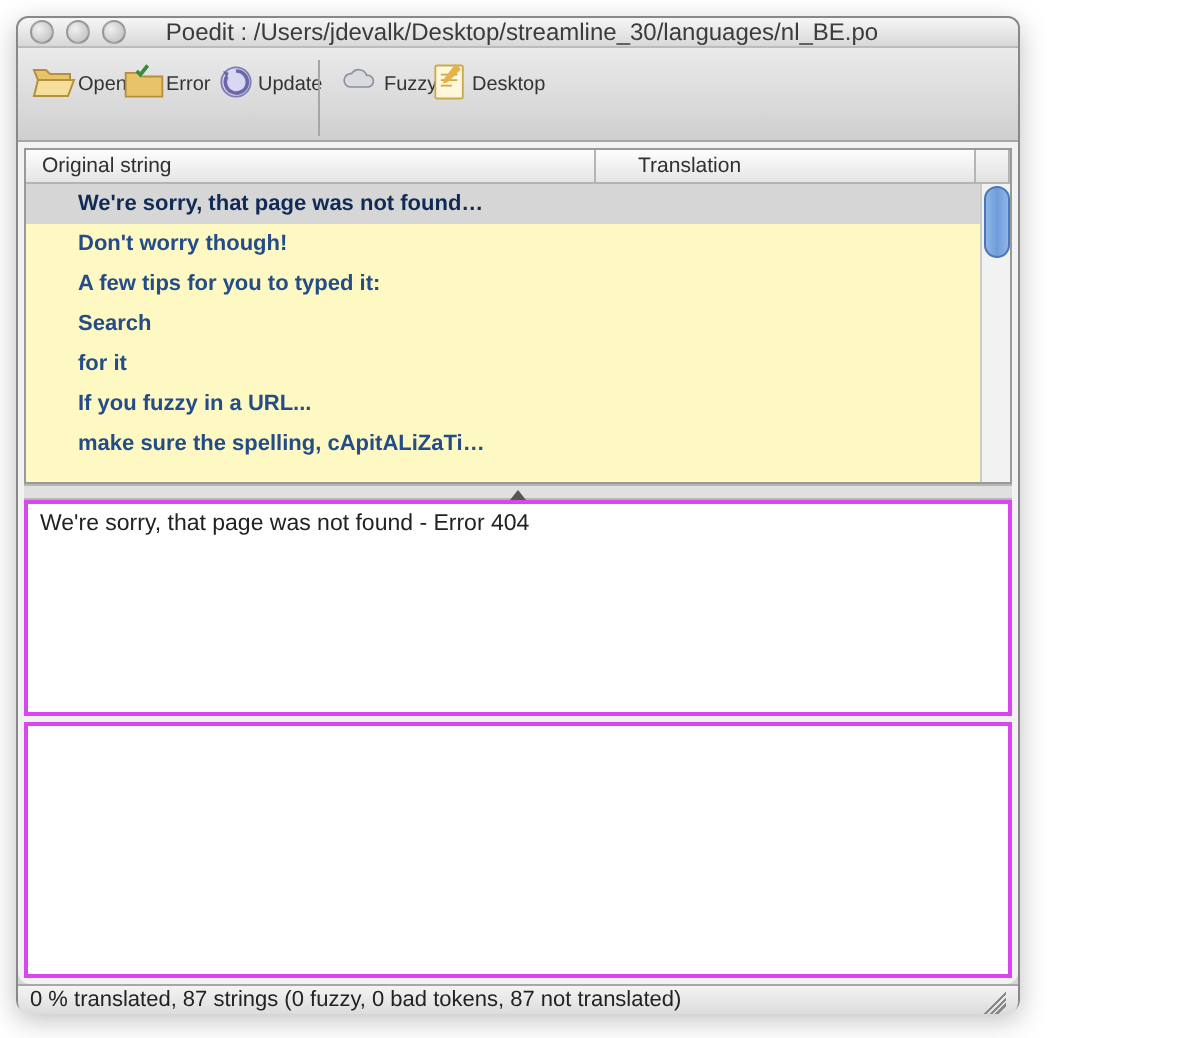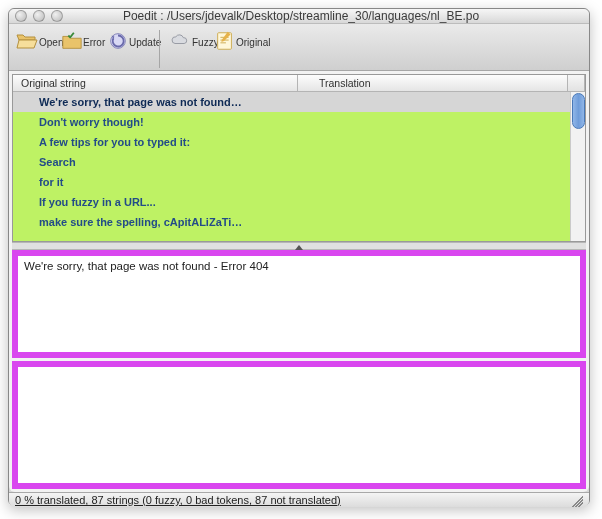--- a/index.html
+++ b/index.html
@@ -5,21 +5,21 @@
 * { box-sizing: border-box; margin: 0; padding: 0; }
 body {
   font-family: "Lucida Grande", "Helvetica Neue", Arial, sans-serif;
   font-size: 11px;
   background: #fff;
   width: 602px;
   height: 519px;
   overflow: hidden;
 }
 .window {
-  width: 582px;
+  width: 502px;
   height: 498px;
   margin: 8px;
   border: 1px solid #888;
   border-radius: 6px;
   box-shadow: 0 4px 14px rgba(0,0,0,0.25);
   background: linear-gradient(#ededed, #d6d6d6);
   display: flex;
   flex-direction: column;
 }
 .titlebar {
@@ -72,21 +72,21 @@
   flex: 1;
   background: #f2f2f2;
   display: flex;
   flex-direction: column;
   padding: 3px;
   border-radius: 0 0 6px 6px;
 }
 .list-panel {
   flex: 0 0 auto;
   border: 1px solid #999;
-  background: #bef264;
+  background: #fef9c3;
   display: flex;
   flex-direction: column;
   height: 168px;
   position: relative;
 }
 .list-header {
   display: flex;
   height: 17px;
   background: linear-gradient(#fdfdfd,#e5e5e5);
   border-bottom: 1px solid #b4b4b4;
@@ -150,39 +150,38 @@
   position: absolute;
   left: 50%;
   top: 2px;
   width: 0; height: 0;
   border-left: 4px solid transparent;
   border-right: 4px solid transparent;
   border-bottom: 5px solid #555;
   transform: translateX(-50%);
 }
 .textpane {
-  border: 6px solid #d946ef;
+  border: 2px solid #d946ef;
   background: #fff;
   padding: 4px 6px;
   font-size: 11.5px;
   color: #222;
 }
 .textpane.top { height: 108px; }
 .textpane.bottom { height: 128px; margin-top: 3px; }
 .statusbar {
   height: 20px;
   background: linear-gradient(#f4f4f4,#dcdcdc);
   border-top: 1px solid #a8a8a8;
   display: flex;
   align-items: center;
   padding: 0 6px;
   font-size: 11px;
   color: #222;
   border-radius: 0 0 6px 6px;
-  text-decoration: underline;
 }
 .resize-grip {
   margin-left: auto;
   width: 14px; height: 14px;
   background-image:
     linear-gradient(135deg, transparent 60%, #888 60%, #888 66%, transparent 66%),
     linear-gradient(135deg, transparent 70%, #888 70%, #888 76%, transparent 76%),
     linear-gradient(135deg, transparent 80%, #888 80%, #888 86%, transparent 86%);
 }
 </style>
@@ -243,21 +242,21 @@
         <div class="tool-label">Fuzzy</div>
       </div>
       <div class="tool-item" style="width:56px">
         <div class="tool-icon">
           <svg viewBox="0 0 24 24" width="22" height="22">
               <rect x="4" y="3" width="15" height="18" rx="1" fill="#fff7d9" stroke="#caa94d"></rect>
               <path stroke="#caa94d" d="M7 8h9M7 11h9M7 14h6"></path>
               <path fill="#e6b24a" d="M15 2l3 3-7 7-3 1 1-3z"></path>
             </svg>
         </div>
-        <div class="tool-label">Original</div>
+        <div class="tool-label">Desktop</div>
       </div>
     </div>
   </div>
 
   <div class="content">
 
     <div class="list-panel">
       <div class="list-header">
         <div class="col col-orig">Original string</div>
         <div class="col col-trans">Translation</div>

